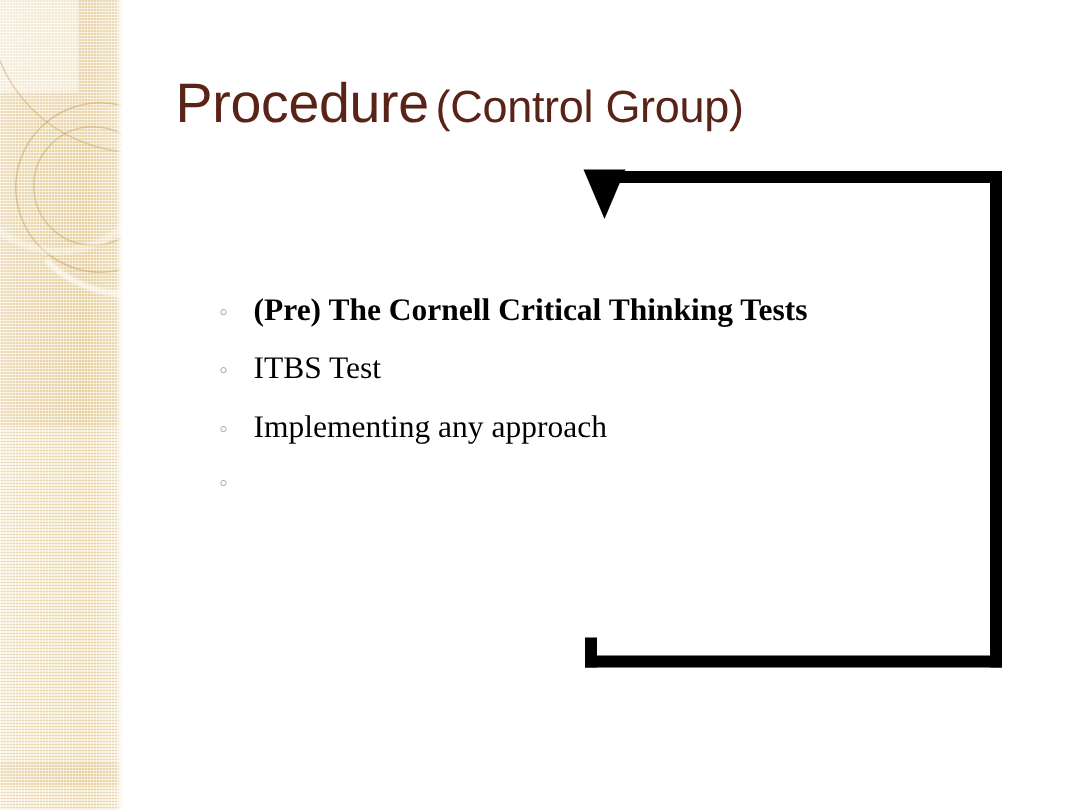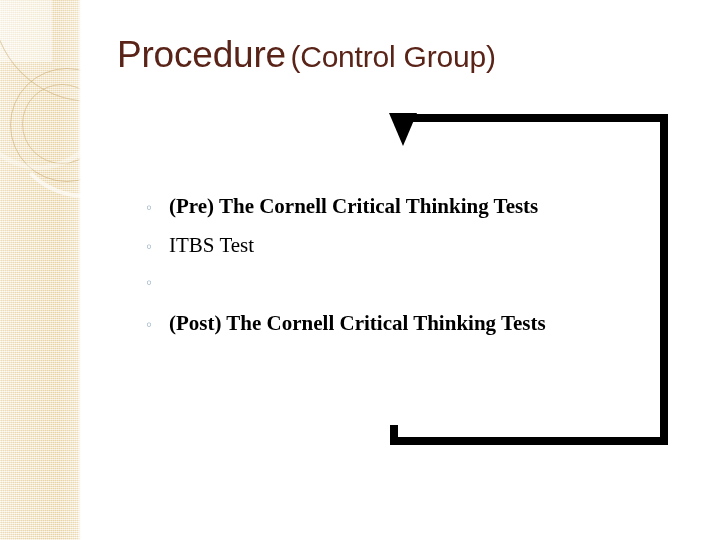--- a/index.html
+++ b/index.html
@@ -118,21 +118,21 @@
     width: 3px;
     height: 100%;
     background: linear-gradient(to right, rgba(247,239,219,0.2), #ffffff);
     pointer-events: none;
   }
 
   
   #title {
     position: absolute;
     left: 117px;
-    top: 36px;
+    top: 50px;
     color: #5a2318;
     white-space: nowrap;
     line-height: 1;
   }
   #title-main {
     font-size: 37px;
     font-weight: 500;
     letter-spacing: -0.2px;
   }
   #title-sub {
@@ -206,24 +206,24 @@
     <div class="bullet-row">
       <span class="bullet-marker">◦</span>
       <span class="bullet-text bold">(Pre) The Cornell Critical Thinking Tests</span>
     </div>
     <div class="bullet-row">
       <span class="bullet-marker">◦</span>
       <span class="bullet-text">ITBS Test</span>
     </div>
     <div class="bullet-row">
       <span class="bullet-marker">◦</span>
-    </div>
-    <div class="bullet-row">
-      <span class="bullet-marker">◦</span>
-      <span class="bullet-text bold">(Post) The Cornell Critical Thinking Tests</span>
+      <span class="bullet-text">Implementing any approach</span>
+    </div>
+    <div class="bullet-row">
+      <span class="bullet-marker">◦</span>
     </div>
   </div>
 
   <svg id="flow-shape" viewBox="0 0 720 540">
 
     <rect x="404" y="114" width="264" height="8" fill="#000000"></rect>
 
     <rect x="660" y="114" width="8" height="331" fill="#000000"></rect>
 
     <rect x="390" y="437" width="278" height="8" fill="#000000"></rect>

